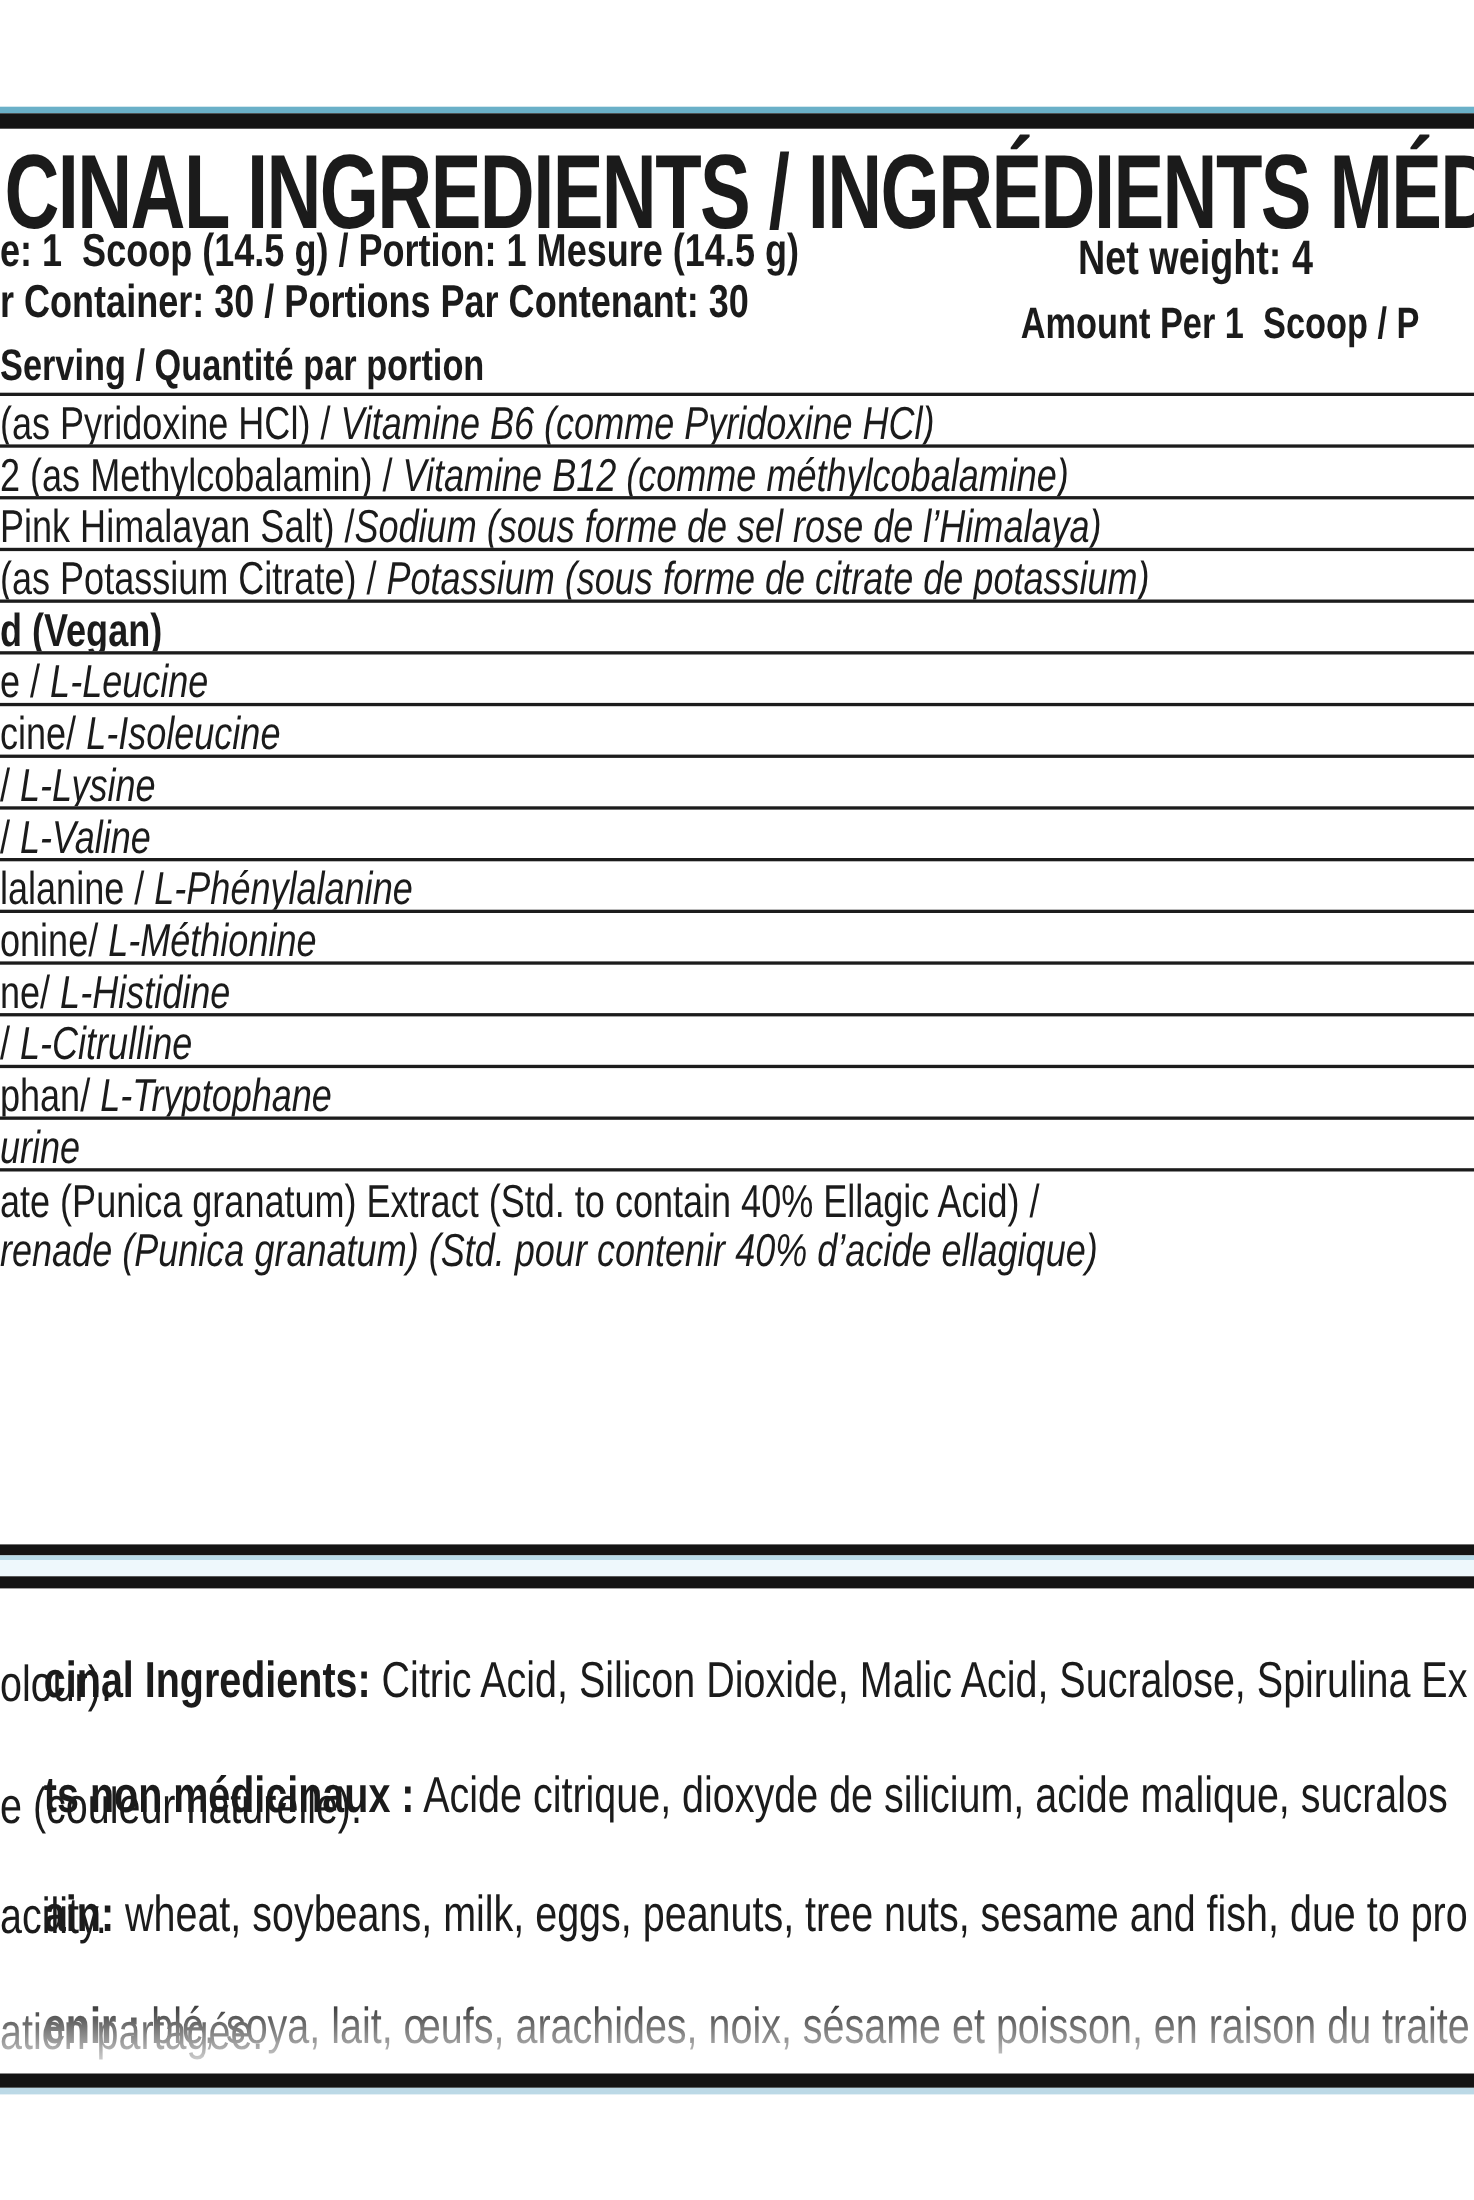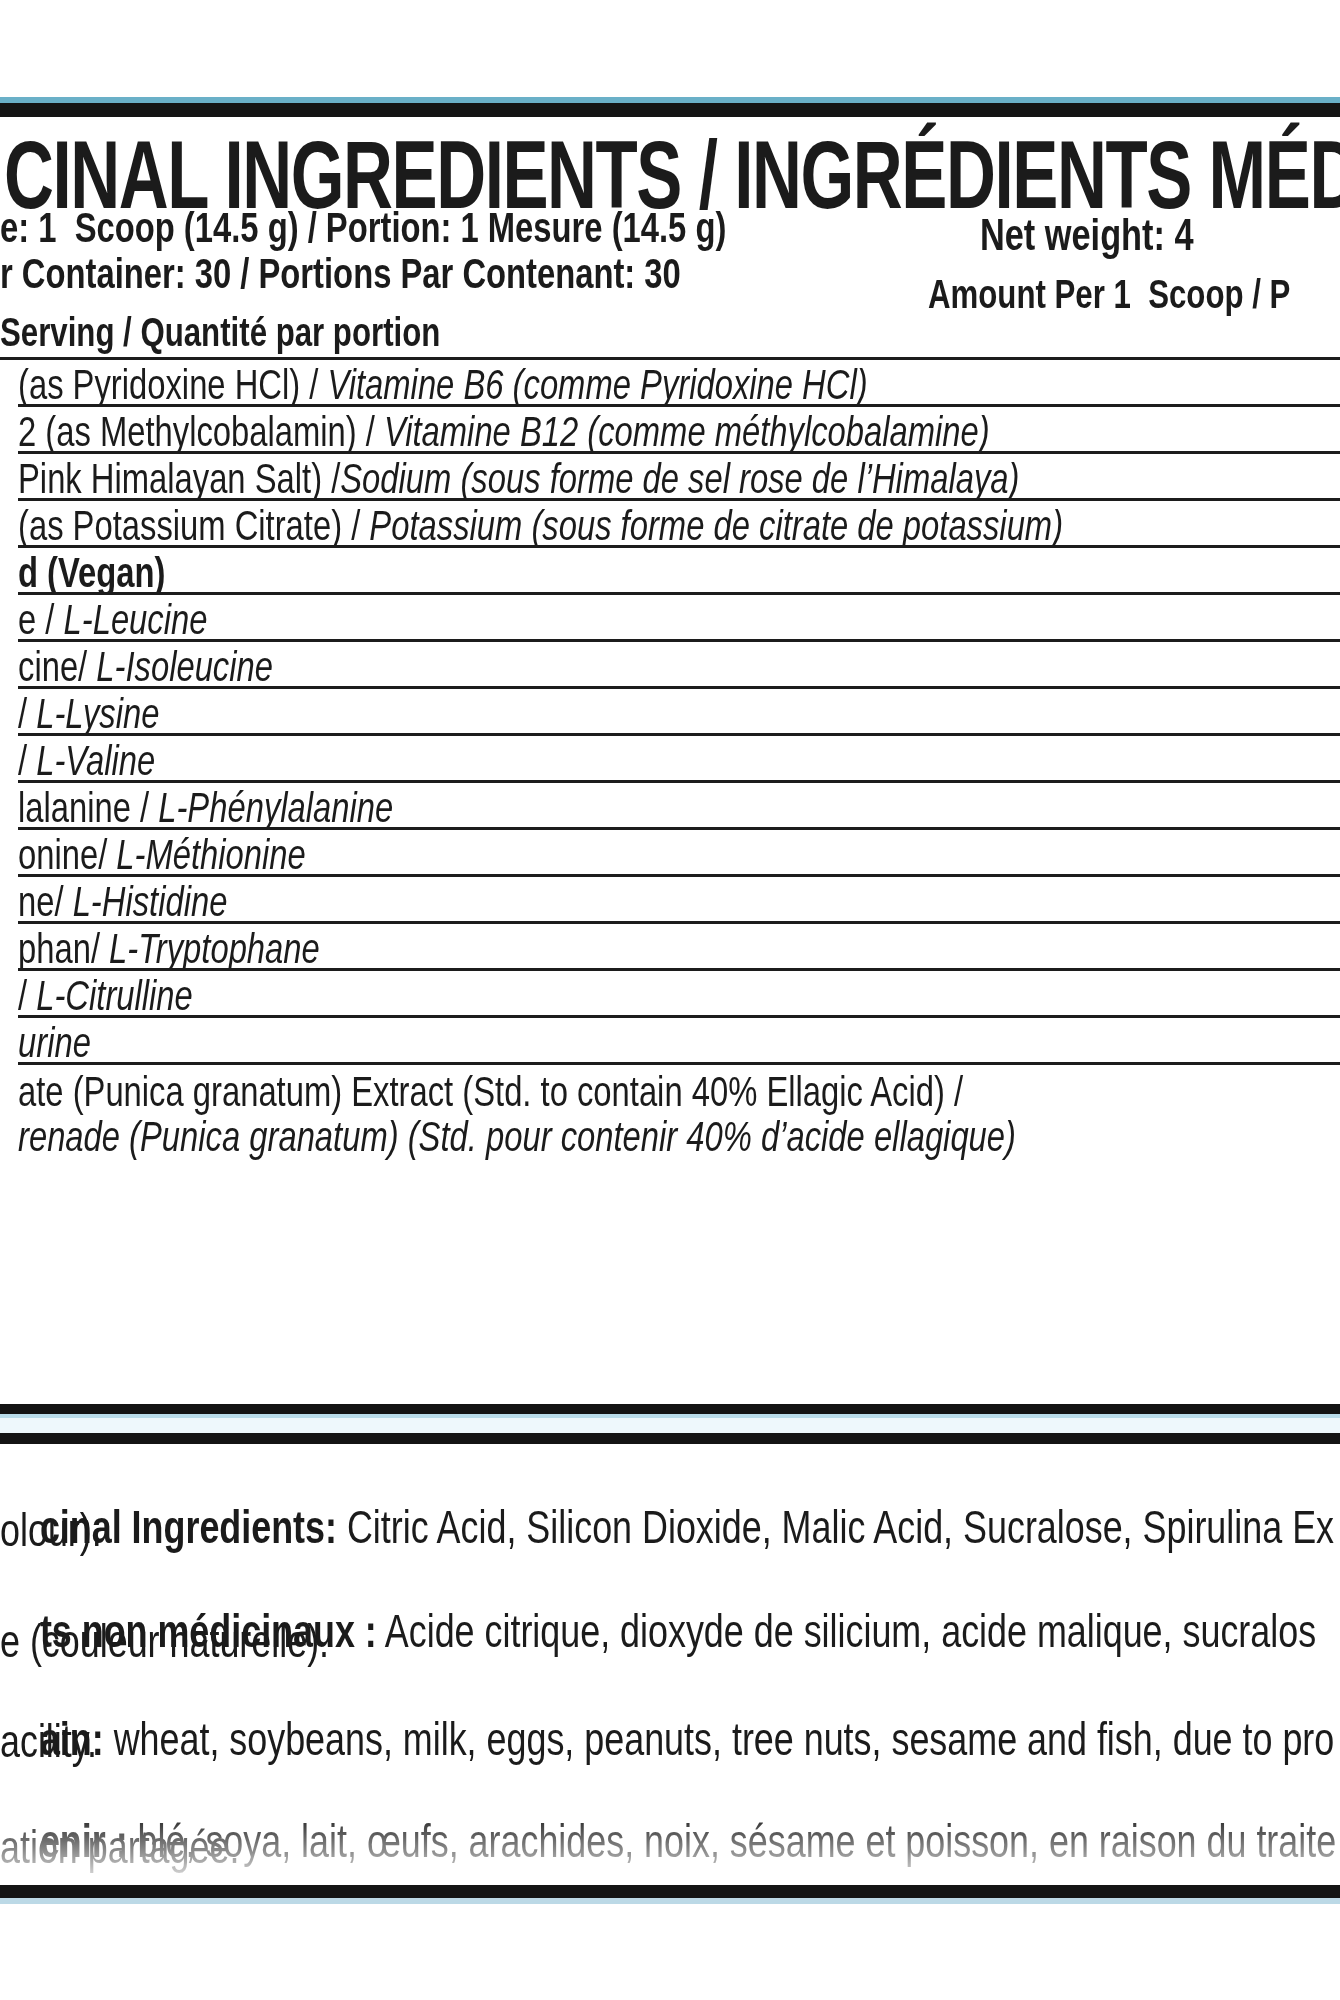--- a/index.html
+++ b/index.html
@@ -17,21 +17,21 @@
   
   .title{left:4px;top:120px;font-size:96px;font-weight:bold;letter-spacing:-2px;
          transform:scaleX(0.72);transform-origin:0 0;white-space:pre;}
   .serv1{left:0;top:204px;font-size:42px;font-weight:bold;}
   .serv2{left:0;top:250px;font-size:42px;font-weight:bold;}
   .netw{left:980px;top:210px;font-size:44px;font-weight:bold;}
   .amtper{left:928px;top:272px;font-size:40px;font-weight:bold;}
   .perserv{left:0;top:310px;font-size:40px;font-weight:bold;}
   
   .table{left:0;right:0;top:357px;border-top:3px solid #1c1c1c;}
-  .row{position:relative;border-bottom:3px solid #1c1c1c;box-sizing:border-box;overflow:hidden;margin-left:18px;}
+  .row{position:relative;border-bottom:3px solid #1c1c1c;box-sizing:border-box;overflow:hidden;}
   .row-single{height:47px;}
   .row-single .txt{font-size:42px;line-height:42px;padding-top:4px;}
   .row-double2{height:114px;}
   .row-double2 .ln{font-size:42px;line-height:45px;}
   .row-double2 .ln:first-child{padding-top:4px;}
   .row-big{height:100px;}
   .row-big .ln{font-size:42px;line-height:47px;}
   .row-big .ln:first-child{padding-top:4px;}
   .row:last-child{border-bottom:none;}
   
@@ -98,24 +98,24 @@
     <div class="row row-single">
       <div class="txt cond"><span>lalanine / </span><span class="i">L-Phénylalanine</span></div>
     </div>
     <div class="row row-single">
       <div class="txt cond"><span>onine/ </span><span class="i">L-Méthionine</span></div>
     </div>
     <div class="row row-single">
       <div class="txt cond"><span>ne/ </span><span class="i">L-Histidine</span></div>
     </div>
     <div class="row row-single">
-      <div class="txt cond"><span>phan/ </span><span class="i">L-Tryptophane</span></div>
+      <div class="txt cond"><span>/ </span><span class="i">L-Citrulline</span></div>
     </div>
     <div class="row row-single">
-      <div class="txt cond"><span>/ </span><span class="i">L-Citrulline</span></div>
+      <div class="txt cond"><span>phan/ </span><span class="i">L-Tryptophane</span></div>
     </div>
     <div class="row row-single">
       <div class="txt cond i">urine</div>
     </div>
     <div class="row row-double2">
       <div class="ln cond">ate (Punica granatum) Extract (Std. to contain 40% Ellagic Acid) /</div>
       <div class="ln cond i">renade (Punica granatum) (Std. pour contenir 40% d’acide ellagique)</div>
     </div>
   </div>
 

